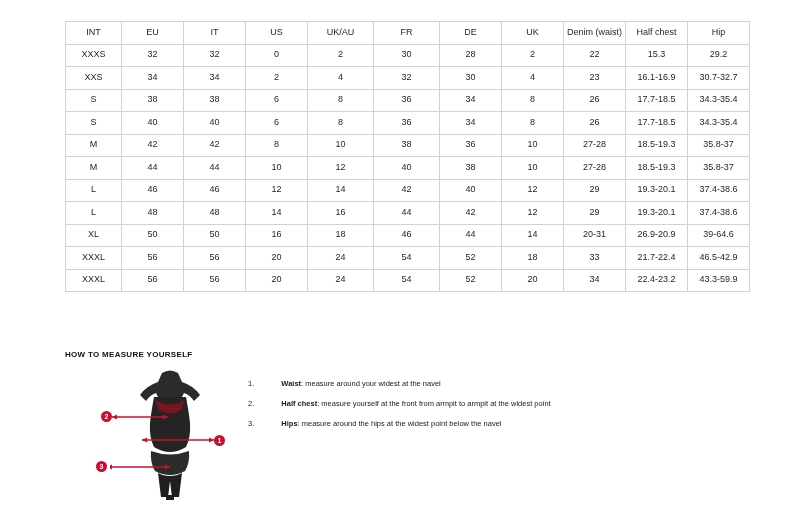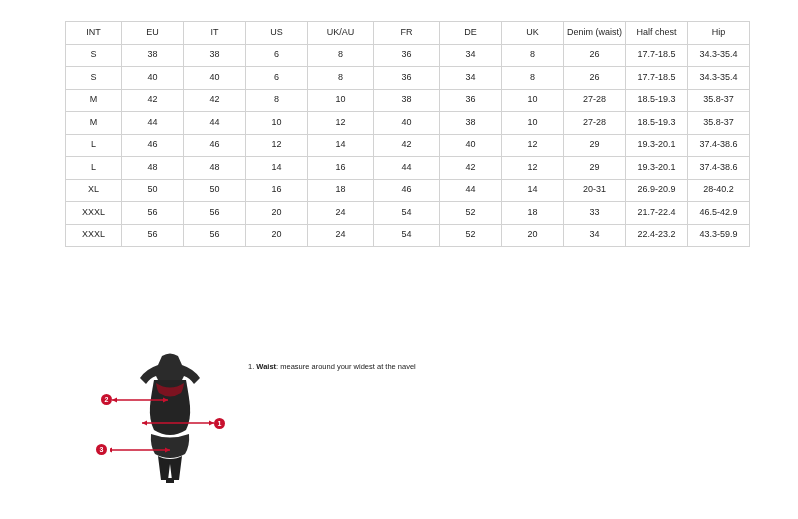--- a/index.html
+++ b/index.html
@@ -92,20 +92,21 @@
     padding-top: 12px;
   }
   .measure-item {
     font-size: 7.5px;
     color: #1a1a1a;
     margin-bottom: 11px;
     line-height: 1.2;
   }
   .measure-item b {
     font-weight: bold;
+    margin-left: 25px;
   }
   .num-badge {
     position: absolute;
     width: 11px;
     height: 11px;
     border-radius: 50%;
     background: #c8102e;
     color: #fff;
     font-size: 7px;
     font-weight: bold;
@@ -154,20 +155,46 @@
           <th>FR</th>
           <th>DE</th>
           <th>UK</th>
           <th>Denim (waist)</th>
           <th>Half chest</th>
           <th>Hip</th>
         </tr>
       </thead>
       <tbody>
         <tr>
+          <td>XXXS</td>
+          <td>32</td>
+          <td>32</td>
+          <td>0</td>
+          <td>2</td>
+          <td>30</td>
+          <td>28</td>
+          <td>2</td>
+          <td>22</td>
+          <td>15.3</td>
+          <td>29.2</td>
+        </tr>
+        <tr>
+          <td>XXS</td>
+          <td>34</td>
+          <td>34</td>
+          <td>2</td>
+          <td>4</td>
+          <td>32</td>
+          <td>30</td>
+          <td>4</td>
+          <td>23</td>
+          <td>16.1-16.9</td>
+          <td>30.7-32.7</td>
+        </tr>
+        <tr>
           <td>S</td>
           <td>38</td>
           <td>38</td>
           <td>6</td>
           <td>8</td>
           <td>36</td>
           <td>34</td>
           <td>8</td>
           <td>26</td>
           <td>17.7-18.5</td>
@@ -242,21 +269,21 @@
           <td>XL</td>
           <td>50</td>
           <td>50</td>
           <td>16</td>
           <td>18</td>
           <td>46</td>
           <td>44</td>
           <td>14</td>
           <td>20-31</td>
           <td>26.9-20.9</td>
-          <td>28-40.2</td>
+          <td>39-64.6</td>
         </tr>
         <tr>
           <td>XXXL</td>
           <td>56</td>
           <td>56</td>
           <td>20</td>
           <td>24</td>
           <td>54</td>
           <td>52</td>
           <td>18</td>
@@ -275,20 +302,21 @@
           <td>20</td>
           <td>34</td>
           <td>22.4-23.2</td>
           <td>43.3-59.9</td>
         </tr>
       </tbody>
     </table>
   </div>
 
   <div class="measure-section">
+    <div class="measure-title">HOW TO MEASURE YOURSELF</div>
 
     <div class="measure-body">
 
       <div class="figure-area">
         <svg class="figure" width="120" height="135" viewBox="0 0 120 135">
 
           <path d="M52 6 q8 -5 16 0 l4 9 q12 4 18 13 l-6 6 q-4 -6 -10 -8 l-2 4 h-24 l-2 -4 q-6 2 -10 8 l-6 -6 q6 -9 18 -13 z" fill="#2b2b2b"></path>
 
           <path d="M44 30 h32 q3 16 4 26 q1 14 -4 24 q-8 5 -16 5 q-8 0 -16 -5 q-5 -10 -4 -24 q1 -10 4 -26 z" fill="#242424"></path>
 
@@ -321,18 +349,24 @@
 
         <div class="num-badge badge-1">1</div>
         <div class="num-badge badge-2">2</div>
         <div class="num-badge badge-3">3</div>
       </div>
 
       <div class="measure-list">
         <div class="measure-item">
           <span>1. </span><b>Waist</b><span>: measure around your widest at the navel</span>
         </div>
+        <div class="measure-item">
+          <span>2. </span><b>Half chest</b><span>: measure yourself at the front from armpit to armpit at the widest point</span>
+        </div>
+        <div class="measure-item">
+          <span>3. </span><b>Hips</b><span>: measure around the hips at the widest point below the navel</span>
+        </div>
       </div>
 
     </div>
   </div>
 
 </div>
 
 </body></html>

